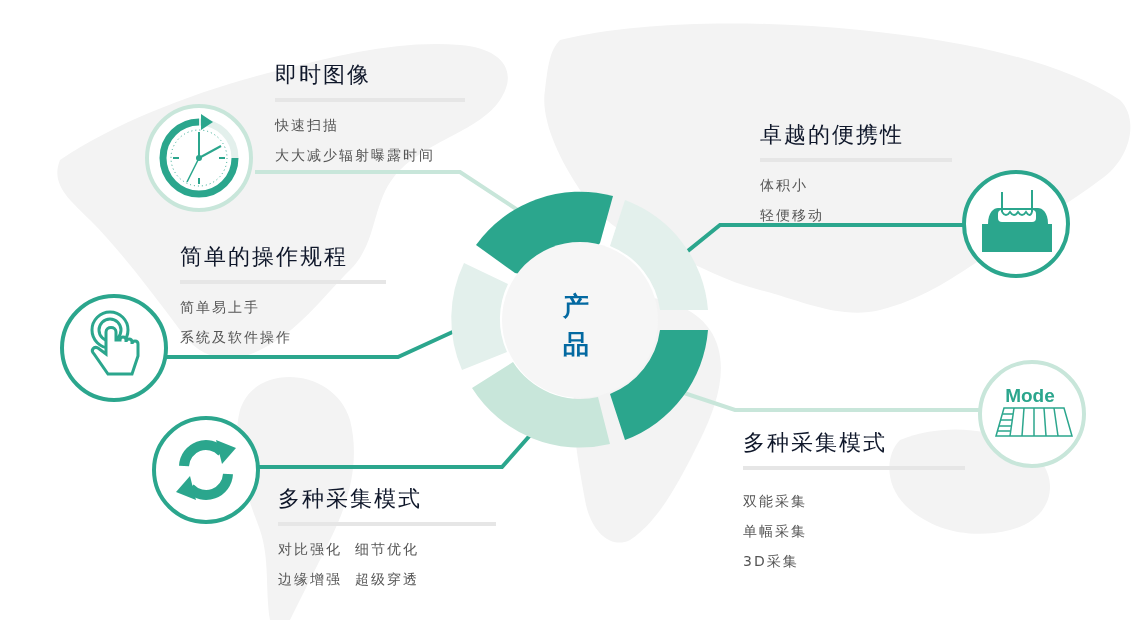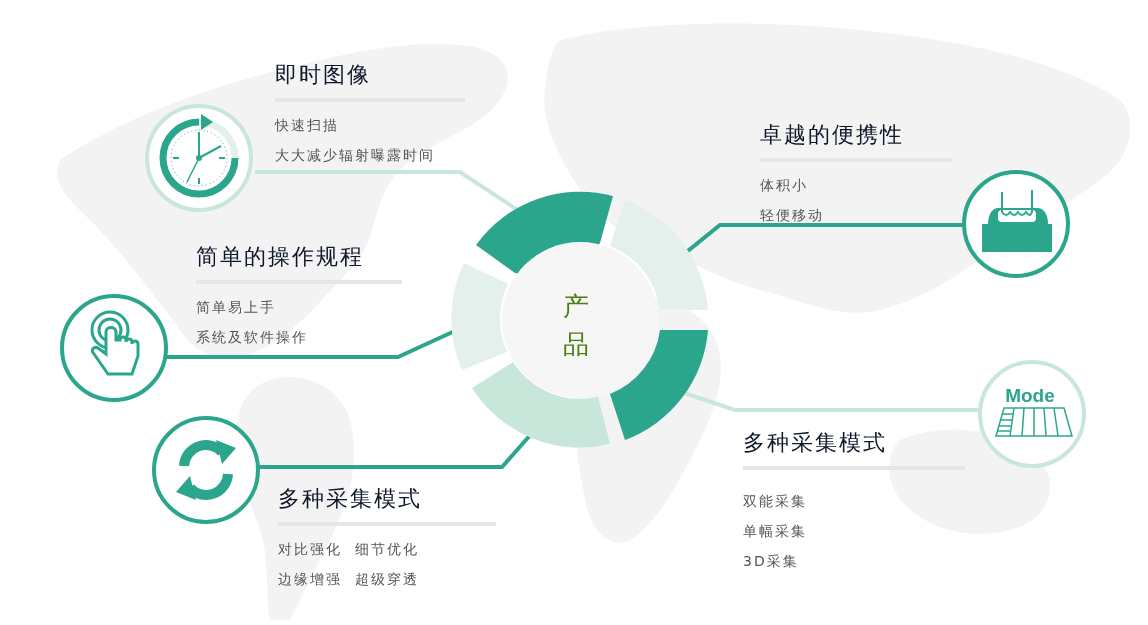--- a/index.html
+++ b/index.html
@@ -13,21 +13,21 @@
   .feature { position: absolute; }
   .feature .title {
     font-size: 22px; color: #0f172a; letter-spacing: 2px; line-height: 30px; white-space: nowrap;
   }
   .feature .rule { height: 4px; background: #e6e6e6; margin-top: 8px; margin-bottom: 8px; }
   .feature .line {
     font-size: 14px; color: #555555; letter-spacing: 2px; line-height: 30px; white-space: nowrap;
   }
   .center-label {
     position: absolute; left: 536px; top: 287px; width: 90px; text-align: center;
-    color: #4d7c0f; font-size: 26px; font-weight: normal; letter-spacing: 10px; line-height: 38px;
+    color: #0369a1; font-size: 26px; font-weight: bold; letter-spacing: 10px; line-height: 38px;
   }
   .icon-badge { position: absolute; }
 </style>
 </head>
 <body>
 
 <div class="canvas">
 
   <svg class="map" width="1148" height="625">
     <g fill="#f3f3f3">
@@ -96,21 +96,21 @@
   </div>
   <svg class="icon-badge" style="left:960px; top:168px;" width="112" height="112">
     <circle cx="56" cy="56" r="52" fill="#ffffff" stroke="#2ba68d" stroke-width="4"></circle>
     <rect x="22" y="56" width="70" height="28" fill="#2ba68d"></rect>
     <path d="M28,56 C28,44 34,40 38,40 L78,40 C82,40 88,44 88,56 Z" fill="#2ba68d"></path>
     <rect x="38" y="42" width="38" height="12" rx="4" fill="#ffffff"></rect>
     <path d="M42,44 L42,24 M72,44 L72,22" stroke="#2ba68d" stroke-width="2" fill="none"></path>
     <path d="M42,44 q4,6 8,0 q4,6 8,0 q4,6 8,0 q4,6 6,0" stroke="#2ba68d" stroke-width="2" fill="none"></path>
   </svg>
 
-  <div class="feature" style="left:196px; top:242px; width:206px;">
+  <div class="feature" style="left:180px; top:242px; width:206px;">
     <div class="title">简单的操作规程</div>
     <div class="rule"></div>
     <div class="line">简单易上手</div>
     <div class="line">系统及软件操作</div>
   </div>
   <svg class="icon-badge" style="left:58px; top:292px;" width="112" height="112">
     <circle cx="56" cy="56" r="52" fill="#ffffff" stroke="#2ba68d" stroke-width="4"></circle>
     <circle cx="52" cy="38" r="18" fill="none" stroke="#2ba68d" stroke-width="3"></circle>
     <circle cx="52" cy="38" r="11" fill="none" stroke="#2ba68d" stroke-width="3"></circle>
     <path d="M48,40 L48,62 L40,56 C36,54 32,58 36,62 L50,82 L74,82 L80,64 L80,52 C80,48 74,48 74,52 L74,50 C74,46 68,46 68,50 L68,48 C68,44 62,44 62,48 L58,48 L58,40 C58,34 48,34 48,40 Z" fill="#ffffff" stroke="#2ba68d" stroke-width="3"></path>

